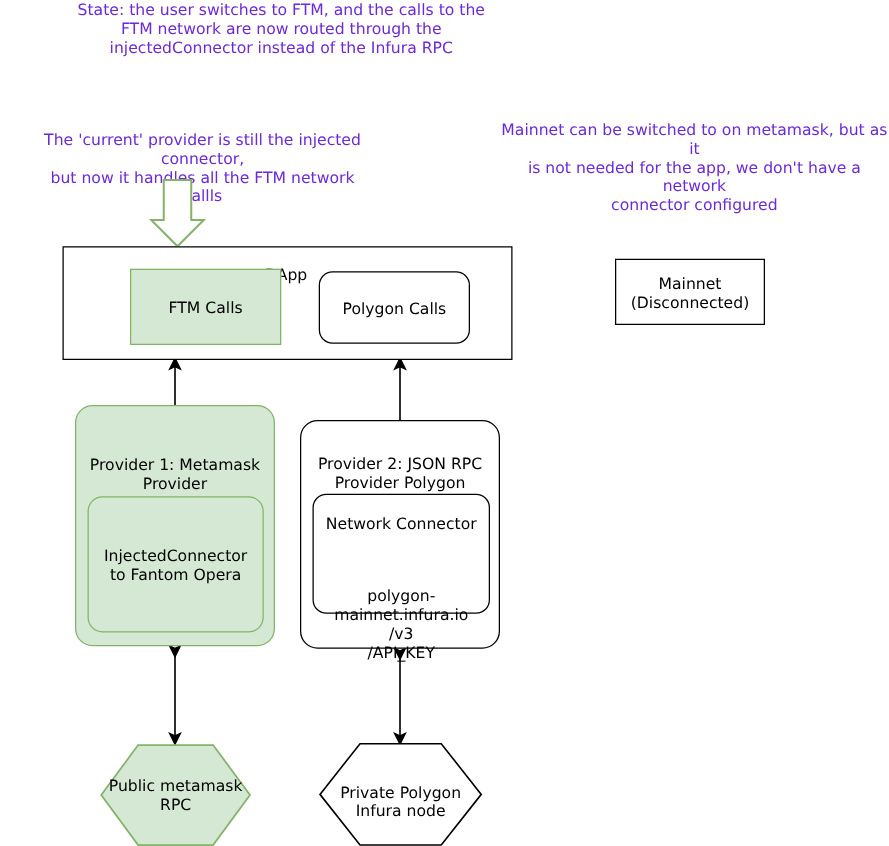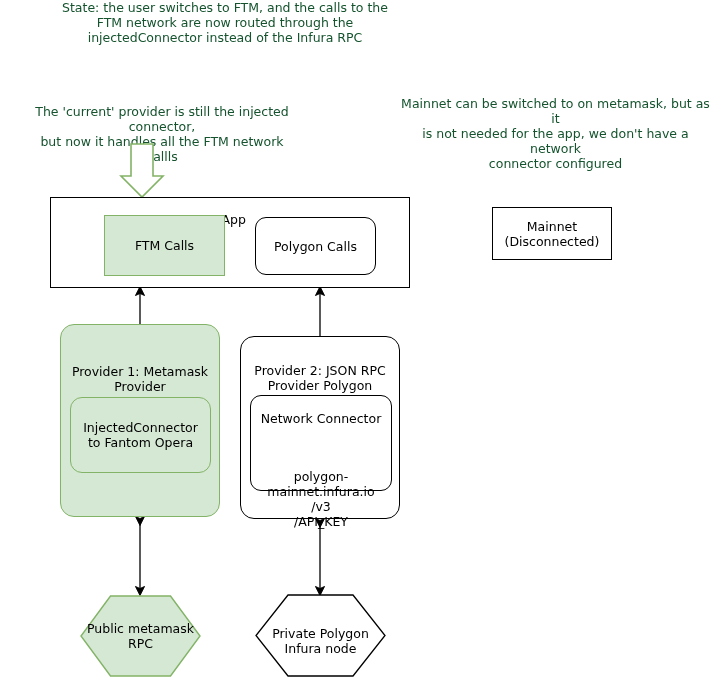--- a/index.html
+++ b/index.html
@@ -13,21 +13,21 @@
     overflow: hidden;
     font-family: "DejaVu Sans", "Liberation Sans", sans-serif;
     color: #000000;
   }
 
   .note {
     position: absolute;
     text-align: center;
     font-size: 12.5px;
     line-height: 15px;
-    color: #14532d;
+    color: #6d28d9;
     white-space: pre-line;
   }
 
   #note-state   { left: 60px;  top: 0px;   width: 330px; }
   #note-current { left: 0px;   top: 104px; width: 300px; padding-left: 24px; }
   #note-mainnet { left: 400px; top: 96px;  width: 311px; }
 
   .box {
     position: absolute;
     background: #ffffff;
@@ -65,21 +65,21 @@
   #ftm-calls    { left: 80px;  top: 215px; width: 121px; height: 61px; margin-left: 24px; }
   #polygon-calls{ left: 255px; top: 217px; width: 121px; height: 58px; border-radius: 11px; }
 
   
   #provider1 {
     left: 60px; top: 324px; width: 160px; height: 193px;
     align-items: flex-start;
     padding-top: 39px;
   }
   #provider1-inner {
-    left: 70px; top: 397px; width: 141px; height: 76px;
+    left: 70px; top: 397px; width: 141px; height: 109px;
     border-radius: 12px;
   }
   #provider2 {
     left: 240px; top: 336px; width: 160px; height: 183px;
     align-items: flex-start;
     padding-top: 26px;
   }
   #provider2-inner {
     left: 250px; top: 395px; width: 142px; height: 96px;
     border-radius: 11px;

